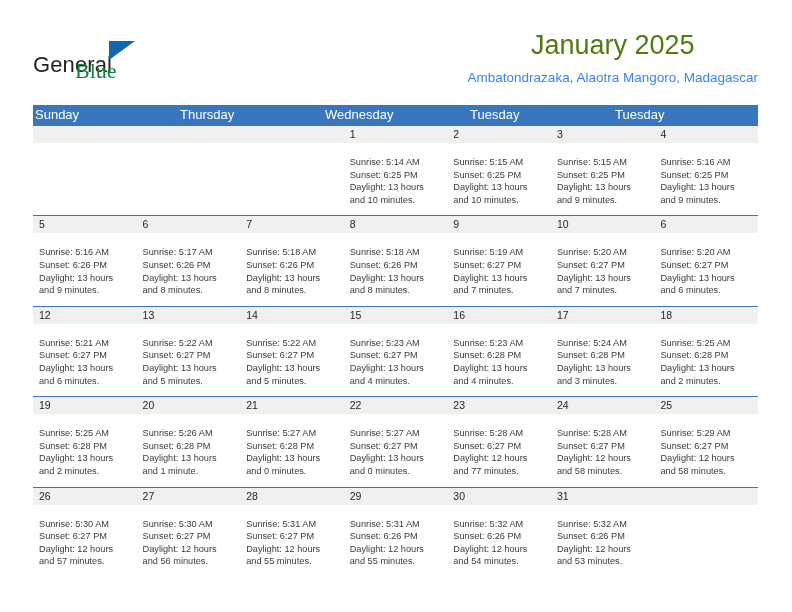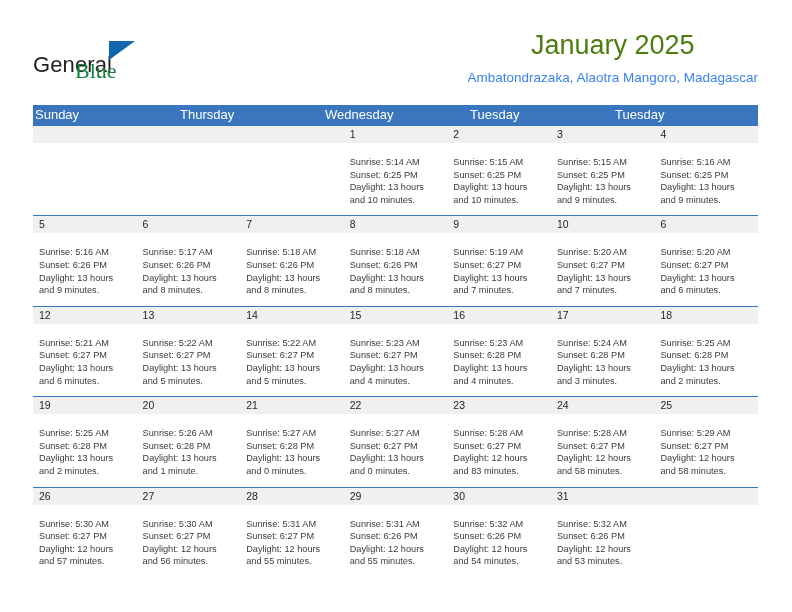--- a/index.html
+++ b/index.html
@@ -410,21 +410,21 @@
             <div class="line">Daylight: 13 hours</div>
             <div class="line">and 0 minutes.</div>
           </div>
         </div>
         <div class="day">
           <div class="daynum">23</div>
           <div class="lines">
             <div class="line">Sunrise: 5:28 AM</div>
             <div class="line">Sunset: 6:27 PM</div>
             <div class="line">Daylight: 12 hours</div>
-            <div class="line">and 83 minutes.</div>
+            <div class="line">and 77 minutes.</div>
           </div>
         </div>
         <div class="day">
           <div class="daynum">24</div>
           <div class="lines">
             <div class="line">Sunrise: 5:28 AM</div>
             <div class="line">Sunset: 6:27 PM</div>
             <div class="line">Daylight: 12 hours</div>
             <div class="line">and 58 minutes.</div>
           </div>

